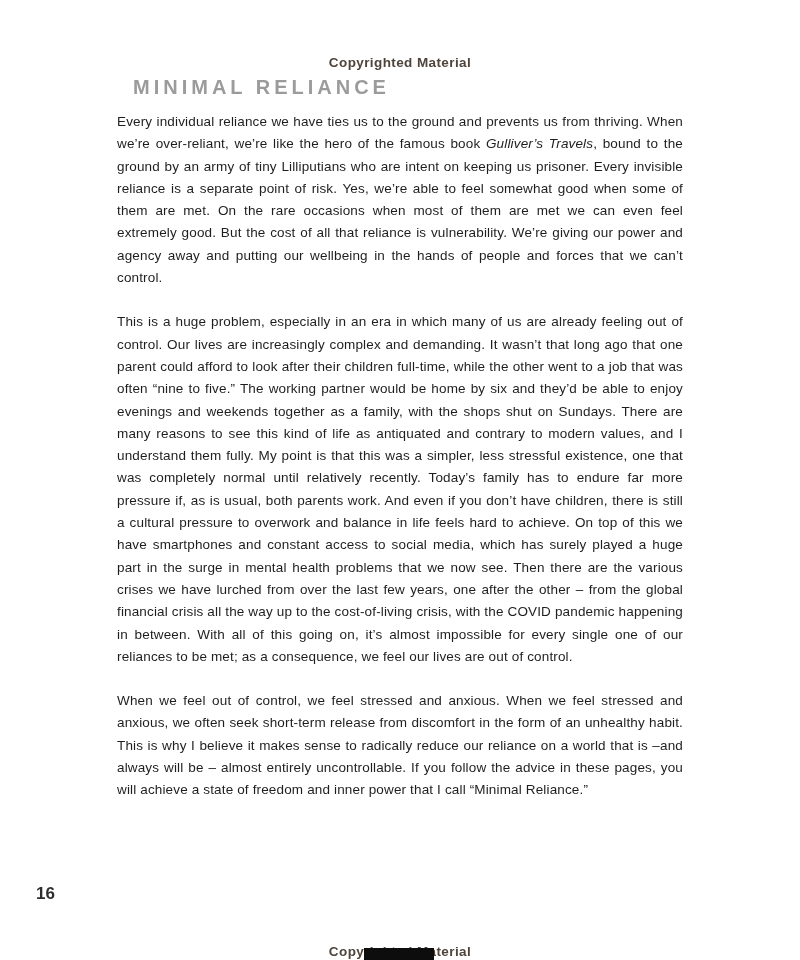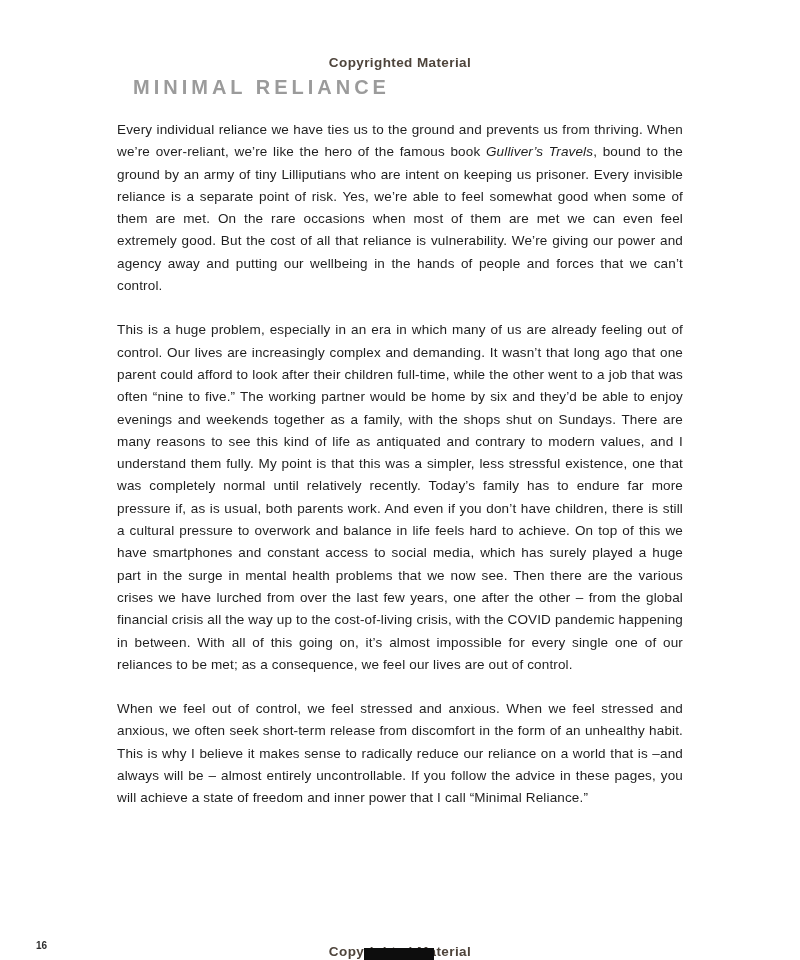--- a/index.html
+++ b/index.html
@@ -39,27 +39,27 @@
     position: absolute;
     left: 117px;
     top: 111px;
     width: 566px;
     font-size: 13.5px;
     line-height: 22.3px;
     text-align: justify;
     letter-spacing: 0.15px;
     color: #1e1e1e;
   }
-  .body-text p { margin: 8px 0 22px 0; }
+  .body-text p { margin: 0 0 22px 0; }
   .body-text i { font-style: italic; }
   .page-number {
     position: absolute;
     left: 36px;
-    top: 940px;
-    font-size: 10px;
+    top: 884px;
+    font-size: 17px;
     font-weight: bold;
     color: #2e2e2e;
   }
   .bottom-bar {
     position: absolute;
     left: 364px;
     top: 948px;
     width: 70px;
     height: 12px;
     background: #0d0d0d;

